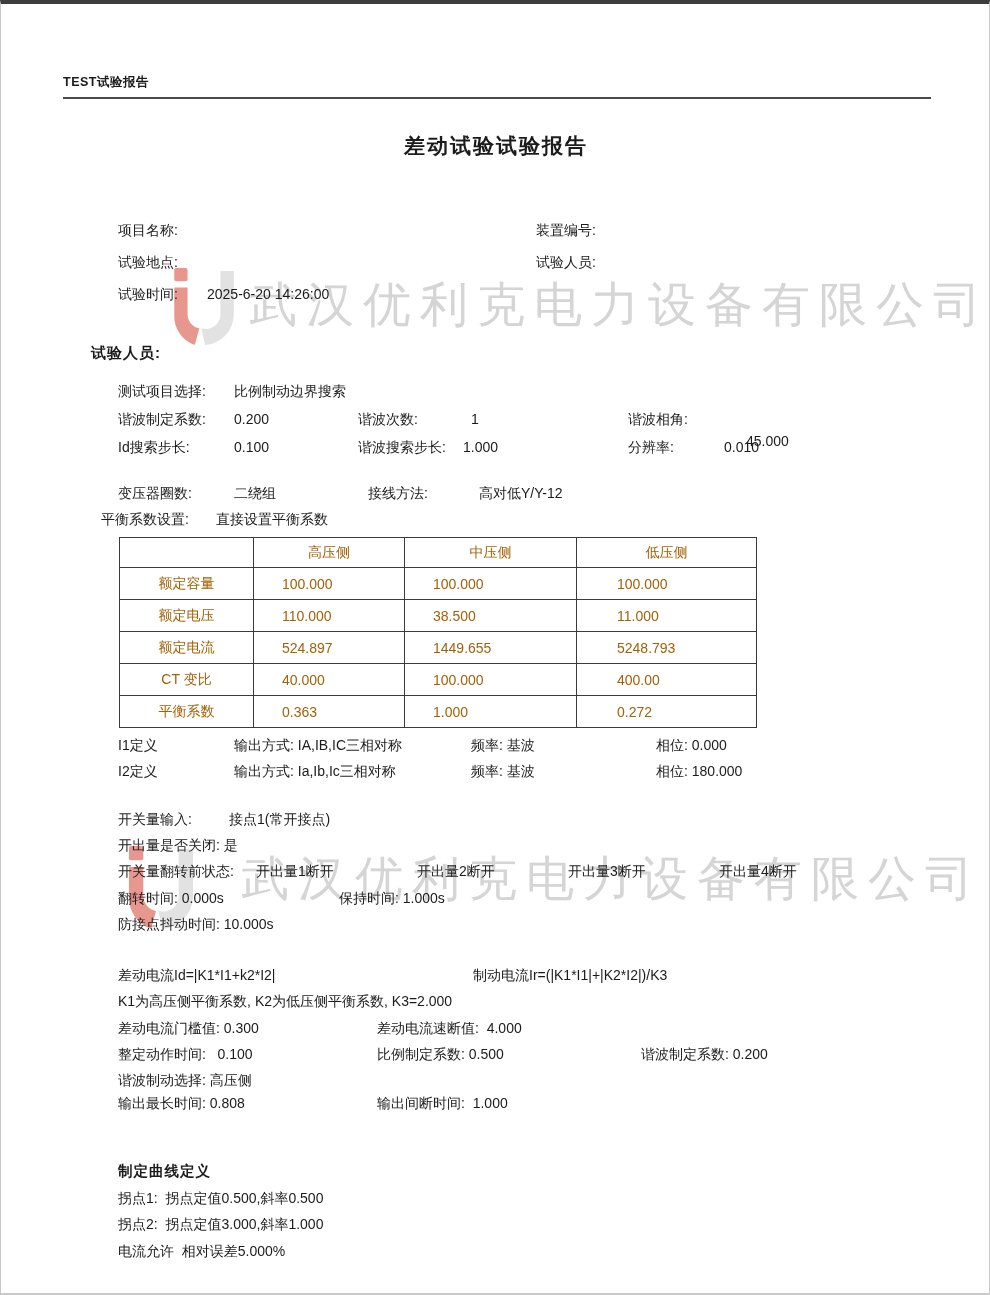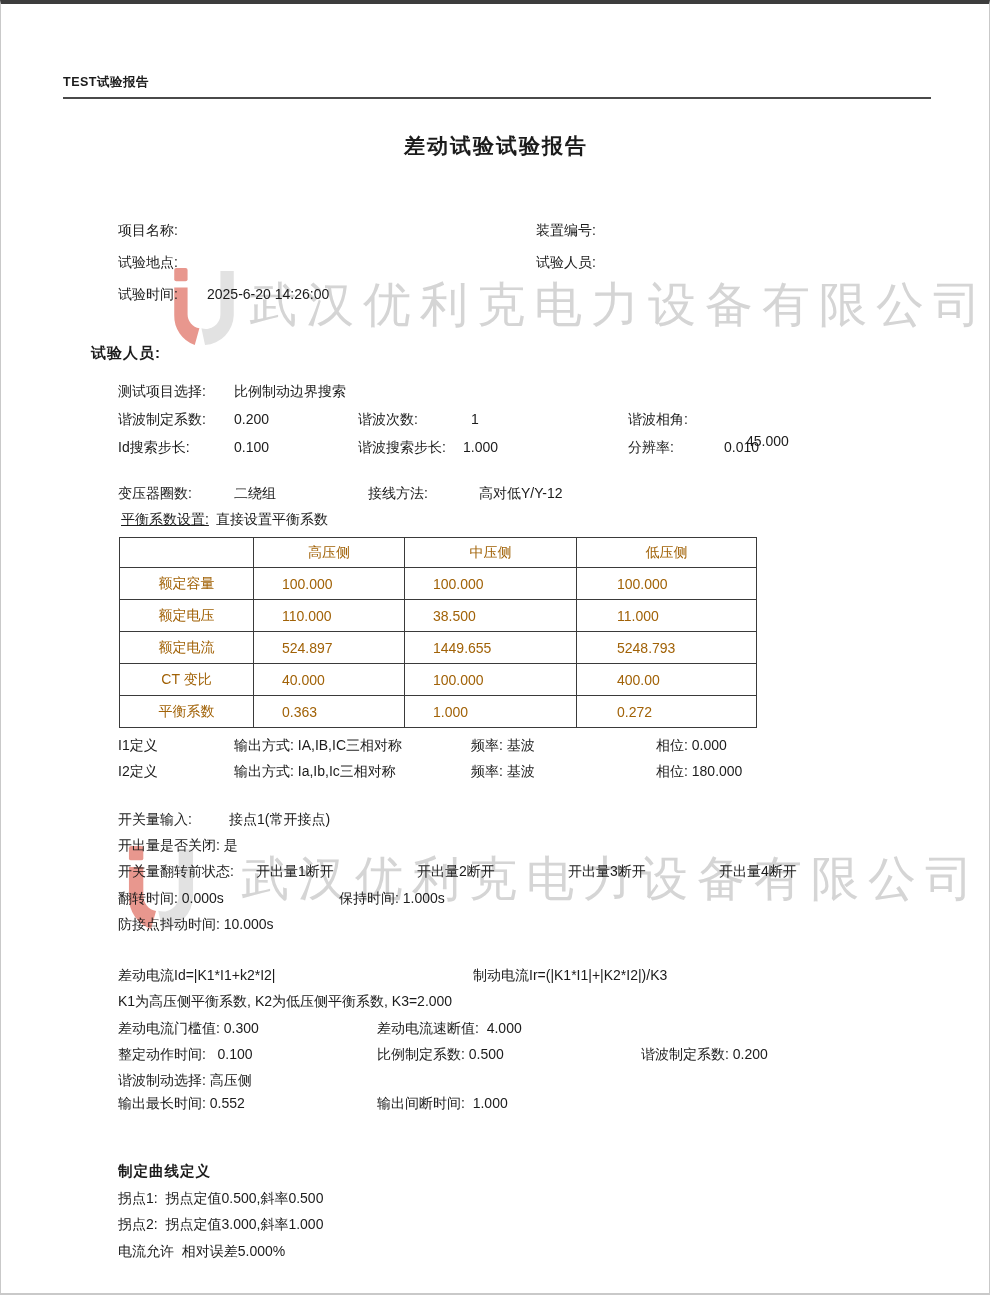--- a/index.html
+++ b/index.html
@@ -90,21 +90,21 @@
     <span class="t" style="left:357px;top:435px;">谐波搜索步长:</span>
     <span class="t" style="left:462px;top:435px;">1.000</span>
     <span class="t" style="left:627px;top:435px;">分辨率:</span>
     <span class="t" style="left:723px;top:435px;">0.010</span>
 
     <span class="t" style="left:117px;top:481px;">变压器圈数:</span>
     <span class="t" style="left:233px;top:481px;">二绕组</span>
     <span class="t" style="left:367px;top:481px;">接线方法:</span>
     <span class="t" style="left:478px;top:481px;">高对低Y/Y-12</span>
 
-    <span class="t" style="left:120px;top:507px;text-decoration:underline;">平衡系数设置:</span>
+    <span class="t" style="left:100px;top:507px;">平衡系数设置:</span>
     <span class="t" style="left:215px;top:507px;">直接设置平衡系数</span>
 
     <table class="spec">
       <colgroup>
           <col style="width:134px">
           <col style="width:151px">
           <col style="width:172px">
           <col style="width:180px">
         </colgroup>
       <tbody>
@@ -177,21 +177,21 @@
 
     <span class="t" style="left:117px;top:1016px;">差动电流门槛值: 0.300</span>
     <span class="t" style="left:376px;top:1016px;">差动电流速断值:  4.000</span>
 
     <span class="t" style="left:117px;top:1042px;">整定动作时间:   0.100</span>
     <span class="t" style="left:376px;top:1042px;">比例制定系数: 0.500</span>
     <span class="t" style="left:640px;top:1042px;">谐波制定系数: 0.200</span>
 
     <span class="t" style="left:117px;top:1068px;">谐波制动选择: 高压侧</span>
 
-    <span class="t" style="left:117px;top:1091px;">输出最长时间: 0.552</span>
+    <span class="t" style="left:117px;top:1091px;">输出最长时间: 0.808</span>
     <span class="t" style="left:376px;top:1091px;">输出间断时间:  1.000</span>
 
     <span class="t section-head" style="font-size:14.5px;left:117px;top:1159px;">制定曲线定义</span>
     <span class="t" style="left:117px;top:1186px;">拐点1:  拐点定值0.500,斜率0.500</span>
     <span class="t" style="left:117px;top:1212px;">拐点2:  拐点定值3.000,斜率1.000</span>
     <span class="t" style="left:117px;top:1239px;">电流允许  相对误差5.000%</span>
 
   </div>
 </div>
 

